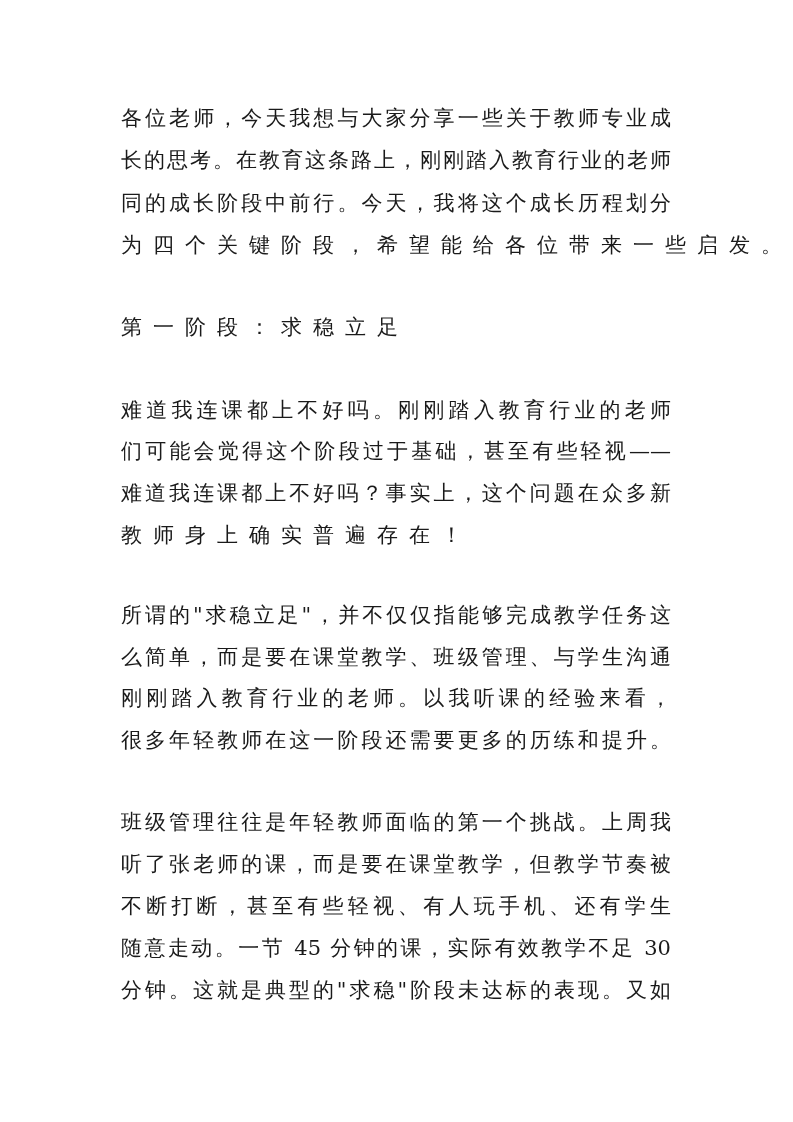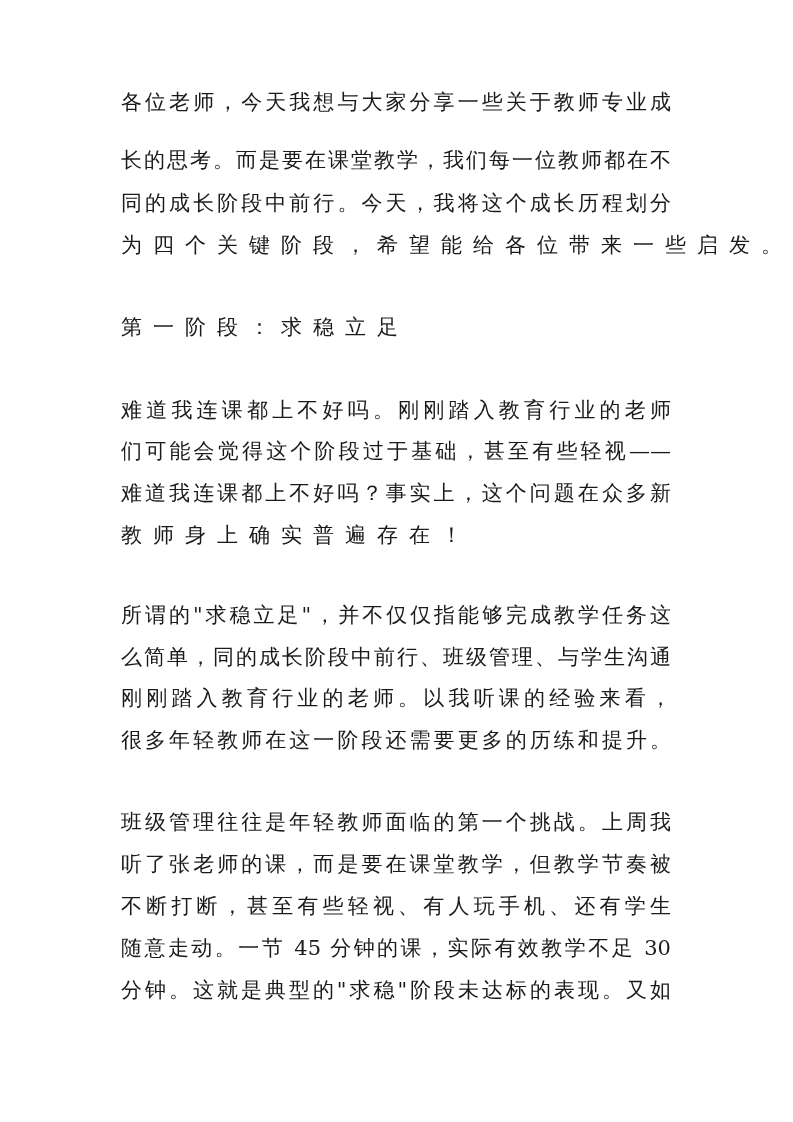--- a/index.html
+++ b/index.html
@@ -39,40 +39,40 @@
     letter-spacing: 11px;
     font-family: Liberation Serif, serif;
   }
 </style>
 </head>
 <body>
 
 <div class="page">
 
   <div>
-    <div class="line" style="top:87px">各位老师，今天我想与大家分享一些关于教师专业成</div>
-    <div class="line" style="top:145px">长的思考。而是要在课堂教学，我们每一位教师都在不</div>
+    <div class="line" style="top:103px">各位老师，今天我想与大家分享一些关于教师专业成</div>
+    <div class="line" style="top:145px">长的思考。在教育这条路上，刚刚踏入教育行业的老师</div>
     <div class="line" style="top:188px">同的成长阶段中前行。今天，我将这个成长历程划分</div>
     <div class="line short" style="top:230px">为四个关键阶段，希望能给各位带来一些启发。</div>
   </div>
 
   <div>
     <div class="line short" style="top:312px">第一阶段：求稳立足</div>
   </div>
 
   <div>
     <div class="line" style="top:395px">难道我连课都上不好吗。刚刚踏入教育行业的老师</div>
     <div class="line" style="top:436px">们可能会觉得这个阶段过于基础，甚至有些轻视——</div>
     <div class="line" style="top:478px">难道我连课都上不好吗？事实上，这个问题在众多新</div>
     <div class="line short" style="top:520px">教师身上确实普遍存在！</div>
   </div>
 
   <div>
     <div class="line" style="top:600px">所谓的"求稳立足"，并不仅仅指能够完成教学任务这</div>
-    <div class="line" style="top:642px">么简单，同的成长阶段中前行、班级管理、与学生沟通</div>
+    <div class="line" style="top:642px">么简单，而是要在课堂教学、班级管理、与学生沟通</div>
     <div class="line" style="top:683px">刚刚踏入教育行业的老师。以我听课的经验来看，</div>
     <div class="line" style="top:725px">很多年轻教师在这一阶段还需要更多的历练和提升。</div>
   </div>
 
   <div>
     <div class="line" style="top:807px">班级管理往往是年轻教师面临的第一个挑战。上周我</div>
     <div class="line" style="top:849px">听了张老师的课，而是要在课堂教学，但教学节奏被</div>
     <div class="line" style="top:891px">不断打断，甚至有些轻视、有人玩手机、还有学生</div>
     <div class="line" style="top:933px">随意走动。一节 45 分钟的课，实际有效教学不足 30</div>
     <div class="line" style="top:975px">分钟。这就是典型的"求稳"阶段未达标的表现。又如</div>

